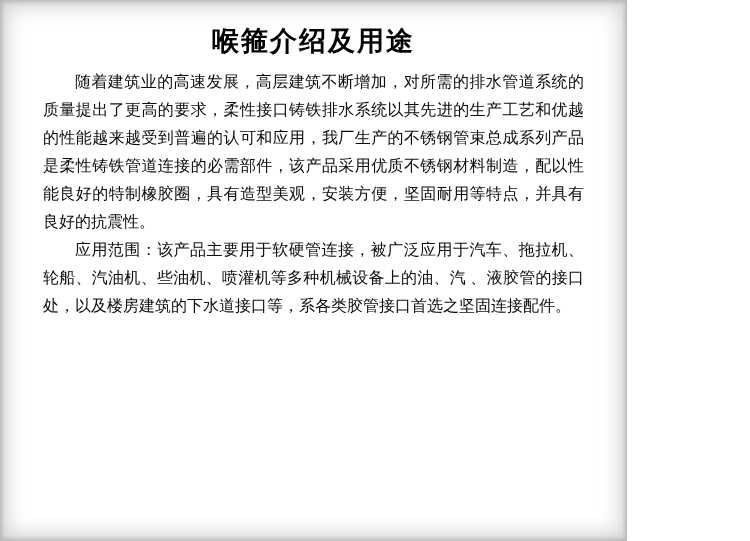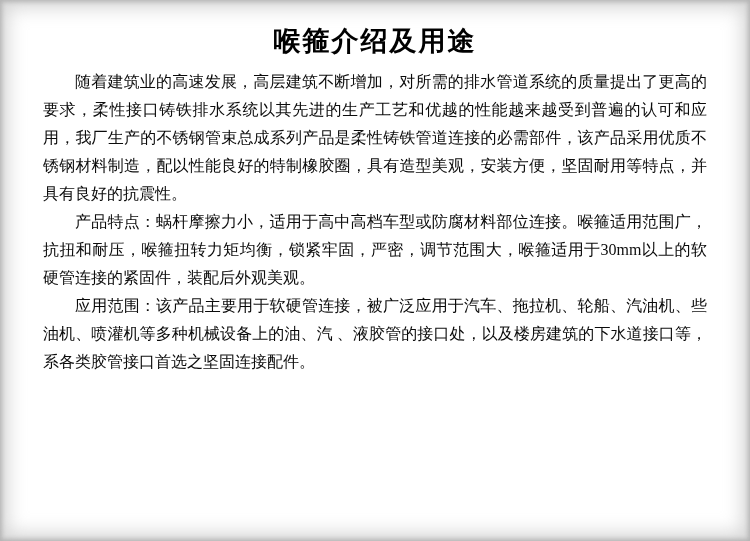--- a/index.html
+++ b/index.html
@@ -2,21 +2,21 @@
 <html><head>
 <meta charset="utf-8">
 <style>
   html, body {
     margin: 0;
     padding: 0;
     background: #ffffff;
   }
   .page {
     position: relative;
-    width: 750px;
+    width: 627px;
     height: 541px;
     background: #ffffff;
     overflow: hidden;
     font-family: "Liberation Serif", "DejaVu Serif", serif;
   }
   
   .vignette {
     position: absolute;
     inset: 0;
     pointer-events: none;
@@ -51,16 +51,15 @@
 </head>
 <body>
 
 <div class="page">
   <div class="vignette"></div>
 
   <h1 class="title">喉箍介绍及用途</h1>
 
   <div class="content">
     <p>随着建筑业的高速发展，高层建筑不断增加，对所需的排水管道系统的质量提出了更高的要求，柔性接口铸铁排水系统以其先进的生产工艺和优越的性能越来越受到普遍的认可和应用，我厂生产的不锈钢管束总成系列产品是柔性铸铁管道连接的必需部件，该产品采用优质不锈钢材料制造，配以性能良好的特制橡胶圈，具有造型美观，安装方便，坚固耐用等特点，并具有良好的抗震性。</p>
-    <p>产品特点：蜗杆摩擦力小，适用于高中高档车型或防腐材料部位连接。喉箍适用范围广，抗扭和耐压，喉箍扭转力矩均衡，锁紧牢固，严密，调节范围大，喉箍适用于30mm以上的软硬管连接的紧固件，装配后外观美观。</p>
     <p>应用范围：该产品主要用于软硬管连接，被广泛应用于汽车、拖拉机、轮船、汽油机、些油机、喷灌机等多种机械设备上的油、汽 、液胶管的接口处，以及楼房建筑的下水道接口等，系各类胶管接口首选之坚固连接配件。</p>
   </div>
 </div>
 
 </body></html>

